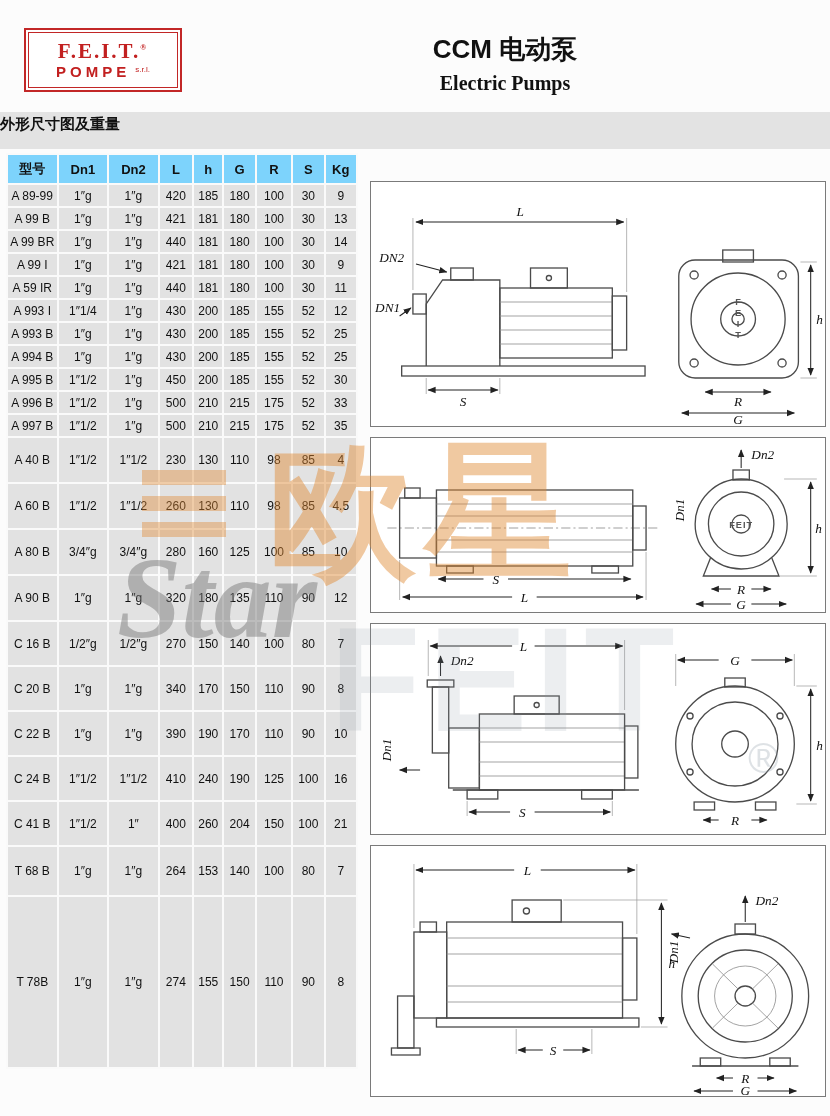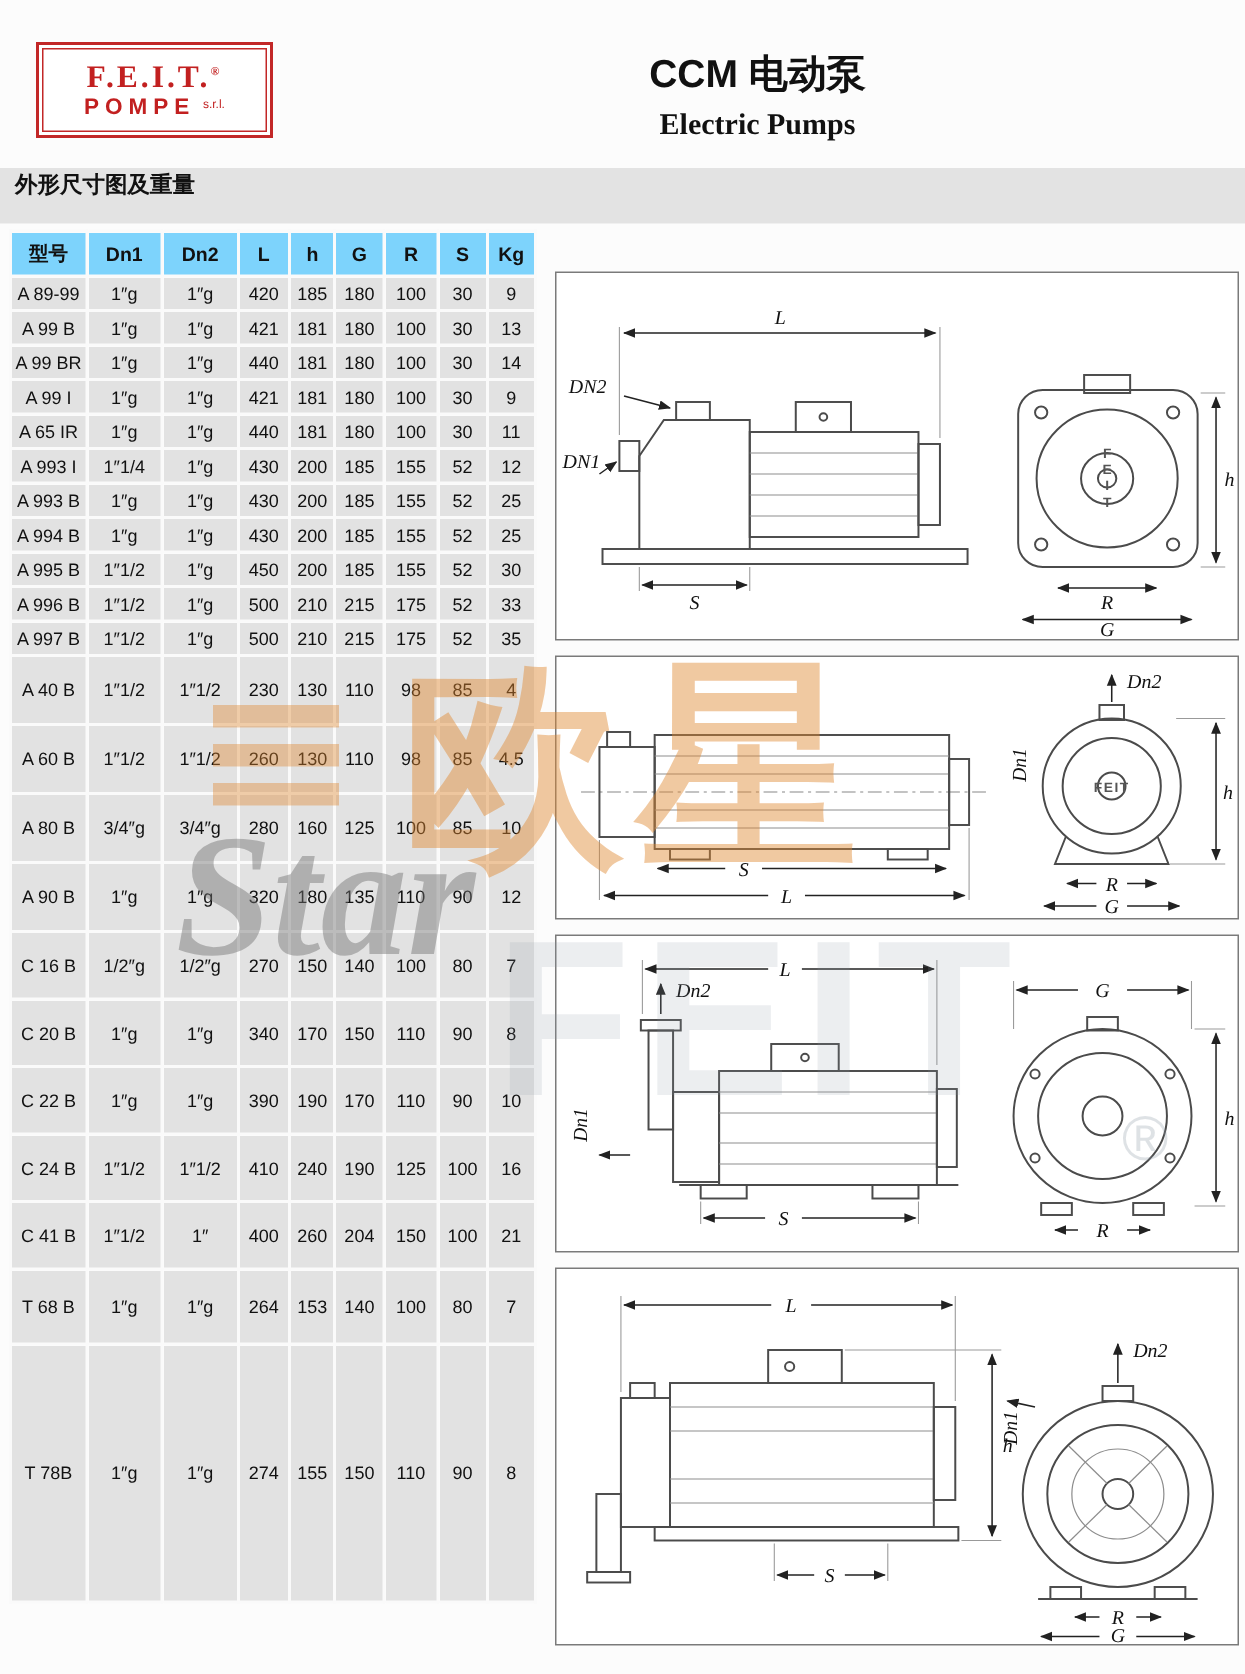--- a/index.html
+++ b/index.html
@@ -15,21 +15,21 @@
              font-size:21px;letter-spacing:2px;line-height:1;}
   .logo-name sup{font-size:8px;}
   .logo-sub-row{display:flex;gap:5px;margin-top:2px;}
   .logo-sub{color:#c22020;font-weight:bold;font-size:15px;letter-spacing:4px;line-height:1;}
   .logo-suffix{color:#c22020;font-size:8px;line-height:1.4;}
   .titles{position:absolute;left:210px;right:30px;top:32px;text-align:center;}
   .title-cn{font-size:26px;font-weight:bold;}
   .title-en{font-size:20px;font-weight:bold;font-family:"Liberation Serif",serif;margin-top:5px;}
   
   .section-bar{background:#e3e3e3;height:37px;line-height:24px;font-weight:bold;
-               font-size:15px;padding-left:10px;}
+               font-size:15px;}
   
   .content{display:flex;padding:4px 4px 0 6px;align-items:flex-start;}
   .table-wrap{width:352px;flex:none;}
   table{border-collapse:collapse;width:100%;table-layout:fixed;}
   th,td{border:2px solid #fafafa;background:#e2e2e2;text-align:center;
         font-size:12px;padding:1px 0;overflow:hidden;white-space:nowrap;}
   th{background:#7dd3fc;font-size:13px;height:26px;}
   tbody tr{height:23px;}
   tbody tr:nth-child(n+12):nth-child(-n+15){height:46px;}
   tbody tr:nth-child(n+16):nth-child(-n+20){height:45px;}
@@ -152,21 +152,21 @@
               <td>1″g</td>
               <td>1″g</td>
               <td>421</td>
               <td>181</td>
               <td>180</td>
               <td>100</td>
               <td>30</td>
               <td>9</td>
             </tr>
             <tr>
-              <td>A 65 IR</td>
+              <td>A 59 IR</td>
               <td>1″g</td>
               <td>1″g</td>
               <td>440</td>
               <td>181</td>
               <td>180</td>
               <td>100</td>
               <td>30</td>
               <td>11</td>
             </tr>
             <tr>

